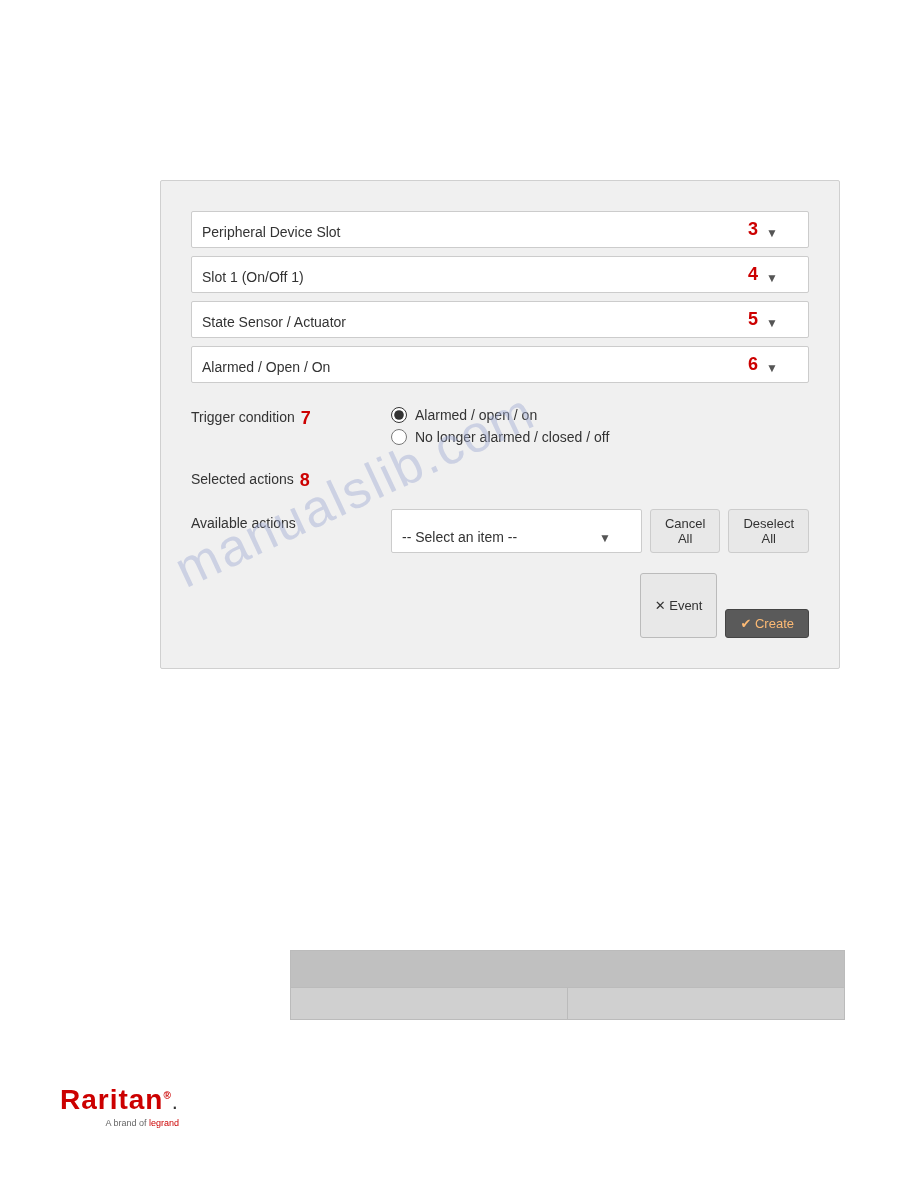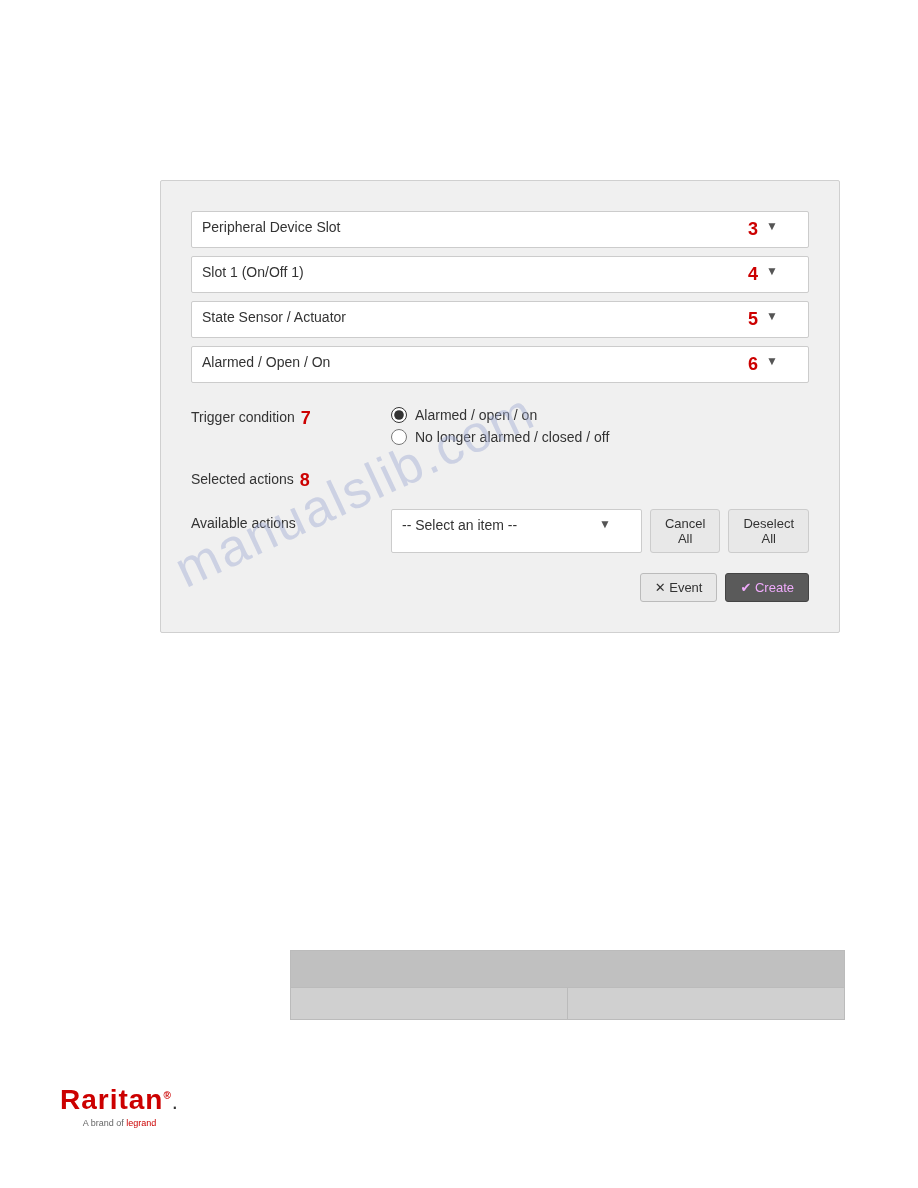--- a/index.html
+++ b/index.html
@@ -67,21 +67,21 @@
 
     .select-value-display {
       width: 100%;
       background: #fff;
       border: 1px solid #ccc;
       border-radius: 2px;
       padding: 7px 30px 7px 10px;
       font-size: 14px;
       color: #333;
       display: flex;
-      align-items: flex-start;
+      align-items: flex-end;
       justify-content: space-between;
       margin-bottom: 8px;
       position: relative;
     }
 
     .select-value-display .step-num {
       color: #cc0000;
       font-weight: bold;
       font-size: 18px;
       margin-left: auto;
@@ -157,21 +157,22 @@
 
     .btn-cancel {
       background: #e8e8e8;
       border: 1px solid #bbb;
       color: #333;
     }
 
     .btn-create {
       background: #5a5a5a;
       border: 1px solid #444;
-      color: #f0abfc;
+      color: #fdba74;
+      margin-top: 36px;
     }
 
     .footer-buttons {
       display: flex;
       justify-content: flex-end;
       gap: 8px;
       margin-top: 16px;
     }
 
     
@@ -221,21 +222,21 @@
       border-right: none;
     }
 
     
     .logo-area {
       position: absolute;
       bottom: 60px;
       left: 60px;
       display: flex;
       flex-direction: column;
-      align-items: center;
+      align-items: flex-end;
     }
 
     .raritan-logo {
       font-size: 28px;
       font-weight: bold;
       color: #cc0000;
       letter-spacing: 1px;
       font-family: Arial, sans-serif;
     }
 

